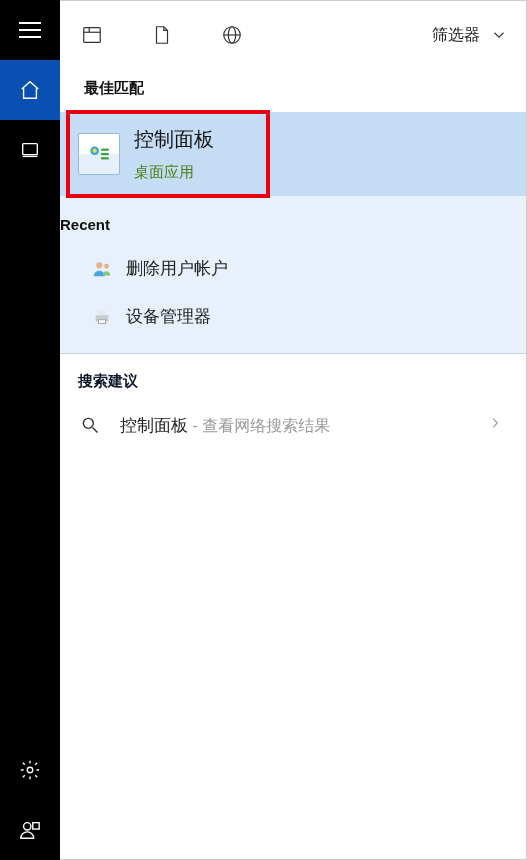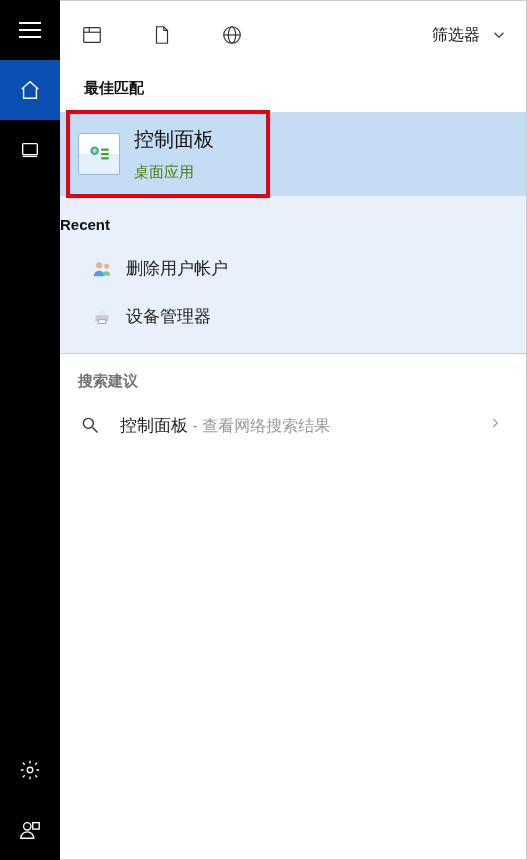--- a/index.html
+++ b/index.html
@@ -34,21 +34,21 @@
   .best-item .labels .secondary { font-size: 15px; color: #4d7c0f; margin-top: 10px; }
   .annotation-box { position: absolute; top: -2px; left: 6px; right: 256px; bottom: -2px; border: 4px solid #e70012; pointer-events: none; }
   
   .recent-title { font-size: 15px; font-weight: 700; color: #111; padding: 20px 0 12px; }
   .recent-item { display: flex; align-items: flex-start; gap: 12px; padding: 12px 18px; cursor: pointer; margin-left: 12px; }
   .recent-item .ritem-icon { width: 24px; height: 24px; display: flex; align-items: center; justify-content: center; }
   .recent-item .ritem-icon svg { width: 22px; height: 22px; }
   .recent-item .ritem-label { font-size: 17px; color: #222; }
   .results-divider { height: 1px; background: #c9d3de; margin-top: 12px; }
   
-  .suggest-title { font-size: 15px; font-weight: 700; color: #737373; padding: 18px 18px 14px; }
+  .suggest-title { font-size: 15px; font-weight: 700; color: #0f172a; padding: 18px 18px 14px; }
   .suggest-item { display: flex; align-items: center; gap: 18px; padding: 8px 18px 14px; cursor: pointer; }
   .suggest-item .sicon { width: 24px; height: 24px; display: flex; align-items: center; justify-content: center; }
   .suggest-item .sicon svg { width: 20px; height: 20px; stroke: #333; fill: none; stroke-width: 1.7; }
   .suggest-item .stext { font-size: 17px; color: #222; }
   .suggest-item .stext .hint { color: #9a9a9a; font-size: 16px; margin-top: 38px; }
   .suggest-item .chev { margin-left: auto; margin-right: 6px; }
   .suggest-item .chev svg { width: 14px; height: 14px; stroke: #999; fill: none; stroke-width: 2; }
 </style>
 </head>
 <body>

